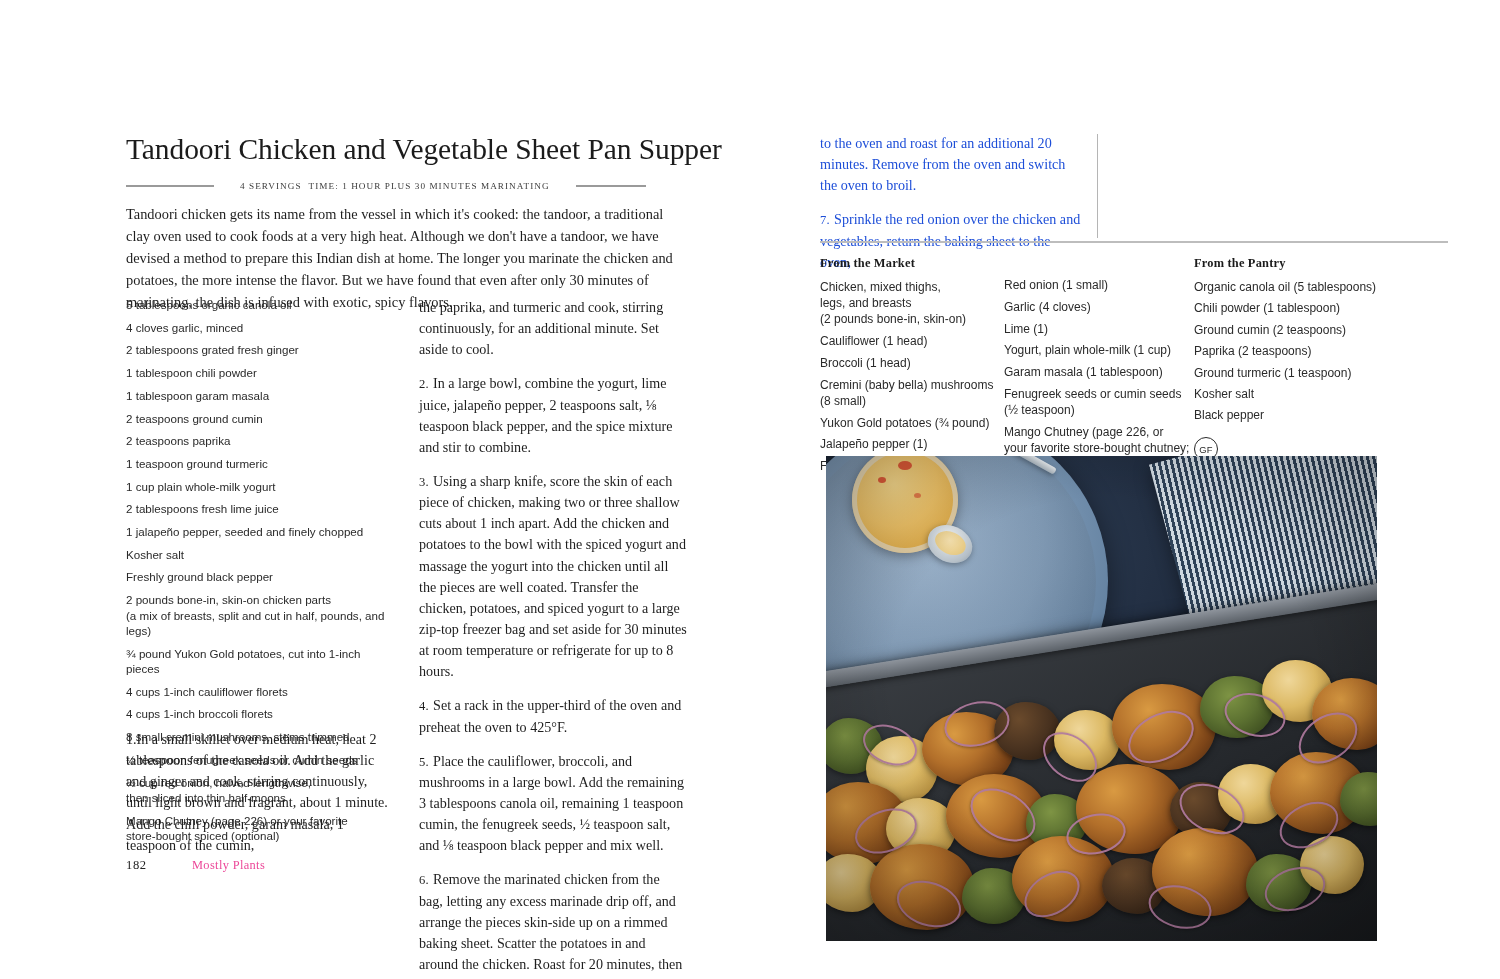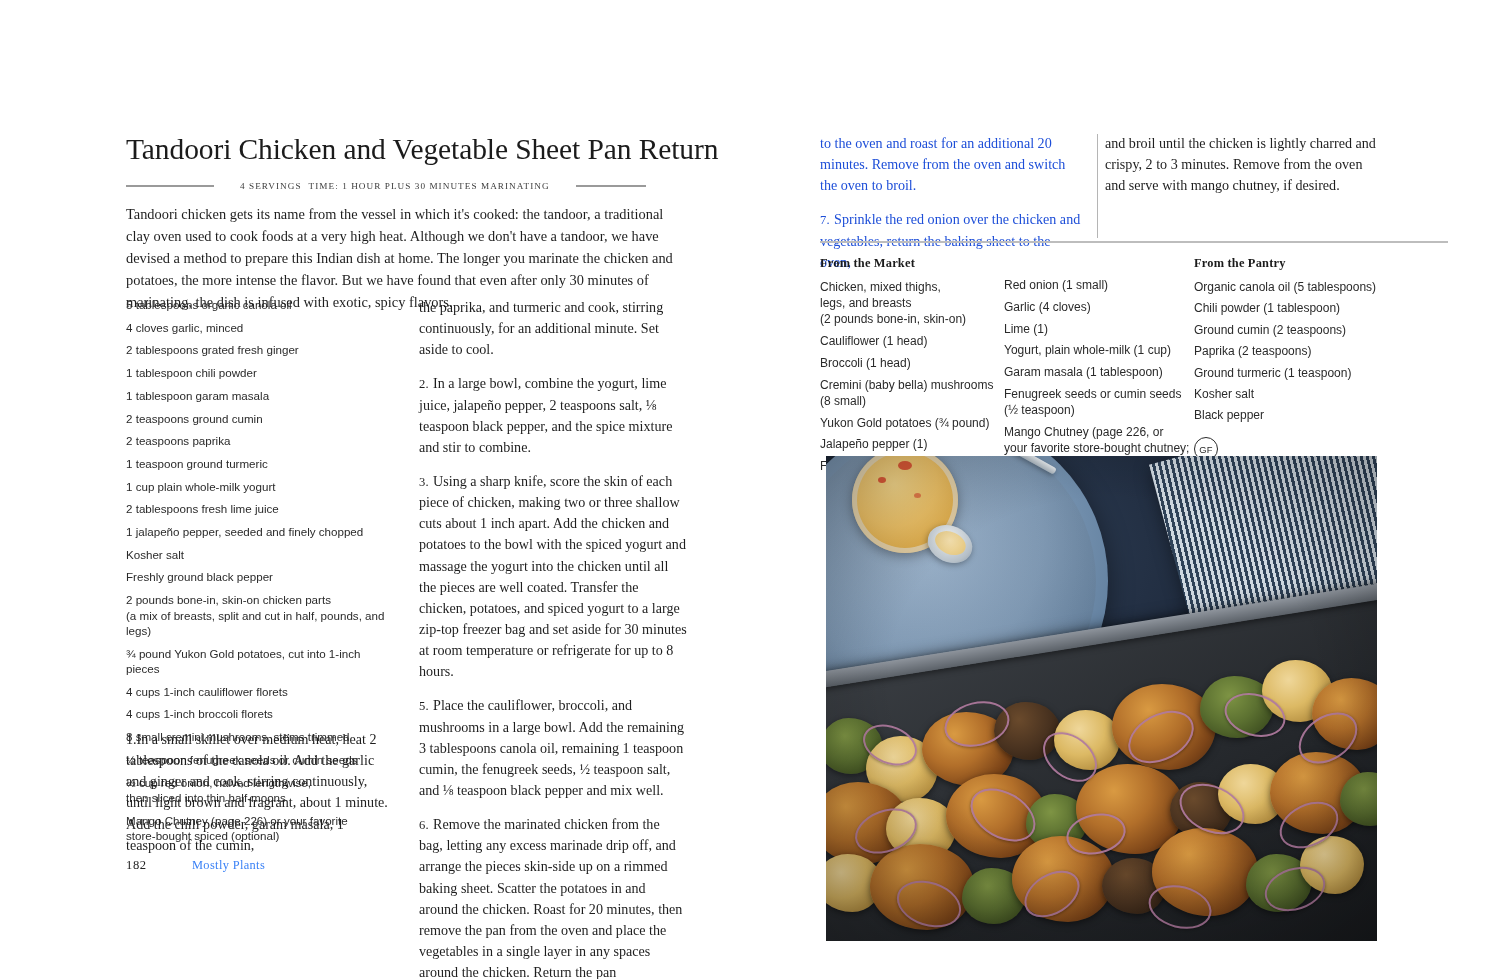--- a/index.html
+++ b/index.html
@@ -119,21 +119,21 @@
   .folio-num {
     font-size: 12.6px;
     letter-spacing: 0.6px;
     font-variant: oldstyle-nums;
     color: #232323;
     width: 66px;
   }
   .folio-title {
     font-size: 12.4px;
     letter-spacing: 0.35px;
-    color: #3b82f6;
+    color: #ec4899;
   }
 
   
   .page-right {
     position: absolute;
     left: 750px; top: 0;
     width: 750px; height: 979px;
   }
   .rp-col-a {
     position: absolute;
@@ -343,21 +343,21 @@
     pointer-events: none;
   }
 </style>
 </head>
 <body>
 
 <div class="spread">
 
   <div class="page-left">
 
-    <div class="recipe-title">Tandoori Chicken and Vegetable Sheet Pan Return</div>
+    <div class="recipe-title">Tandoori Chicken and Vegetable Sheet Pan Supper</div>
 
     <div class="meta-row">
       <div class="meta-rule left"></div>
       <div class="meta-text">4 SERVINGS</div>
       <div class="meta-text"><span class="sep"></span></div>
       <div class="meta-text">TIME: 1 HOUR PLUS 30 MINUTES MARINATING</div>
       <div class="meta-rule right"></div>
     </div>
 
     <div class="headnote">Tandoori chicken gets its name from the vessel in which it's cooked: the tandoor, a traditional clay oven used to cook foods at a very high heat. Although we don't have a tandoor, we have devised a method to prepare this Indian dish at home. The longer you marinate the chicken and potatoes, the more intense the flavor. But we have found that even after only 30 minutes of marinating, the dish is infused with exotic, spicy flavors.</div>
@@ -401,20 +401,23 @@
 
     <div class="col-method">
       <div class="step-cont">the paprika, and turmeric and cook, stirring continuously, for an additional minute. Set aside to cool.</div>
       <div class="step">
         <span class="num">2.</span><span>In a large bowl, combine the yogurt, lime juice, jalapeño pepper, 2 teaspoons salt, ⅛ teaspoon black pepper, and the spice mixture and stir to combine.</span>
       </div>
       <div class="step">
         <span class="num">3.</span><span>Using a sharp knife, score the skin of each piece of chicken, making two or three shallow cuts about 1 inch apart. Add the chicken and potatoes to the bowl with the spiced yogurt and massage the yogurt into the chicken until all the pieces are well coated. Transfer the chicken, potatoes, and spiced yogurt to a large zip-top freezer bag and set aside for 30 minutes at room temperature or refrigerate for up to 8 hours.</span>
       </div>
       <div class="step">
+        <span class="num">4.</span><span>Set a rack in the upper-third of the oven and preheat the oven to 425°F.</span>
+      </div>
+      <div class="step">
         <span class="num">5.</span><span>Place the cauliflower, broccoli, and mushrooms in a large bowl. Add the remaining 3 tablespoons canola oil, remaining 1 teaspoon cumin, the fenugreek seeds, ½ teaspoon salt, and ⅛ teaspoon black pepper and mix well.</span>
       </div>
       <div class="step">
         <span class="num">6.</span><span>Remove the marinated chicken from the bag, letting any excess marinade drip off, and arrange the pieces skin-side up on a rimmed baking sheet. Scatter the potatoes in and around the chicken. Roast for 20 minutes, then remove the pan from the oven and place the vegetables in a single layer in any spaces around the chicken. Return the pan</span>
       </div>
     </div>
 
     <div class="folio">
       <div class="folio-num">182</div>
       <div class="folio-title">Mostly Plants</div>
@@ -425,23 +428,20 @@
 
     <div class="rp-col-a">
       <div class="step-cont">to the oven and roast for an additional 20 minutes. Remove from the oven and switch the oven to broil.</div>
       <div class="step">
         <span class="num">7.</span><span>Sprinkle the red onion over the chicken and vegetables, return the baking sheet to the oven,</span>
       </div>
     </div>
 
     <div class="vdivider"></div>
 
-    <div class="rp-col-b">
-      <div class="step-cont">and broil until the chicken is lightly charred and crispy, 2 to 3 minutes. Remove from the oven and serve with mango chutney, if desired.</div>
-    </div>
 
     <div class="hrule"></div>
 
     <div class="market-wrap">
 
       <div class="mk-col c1">
         <div class="mk-head">From the Market</div>
         <div class="mk-item">
           <div>Chicken, mixed thighs,</div>
           <div>legs, and breasts</div>

